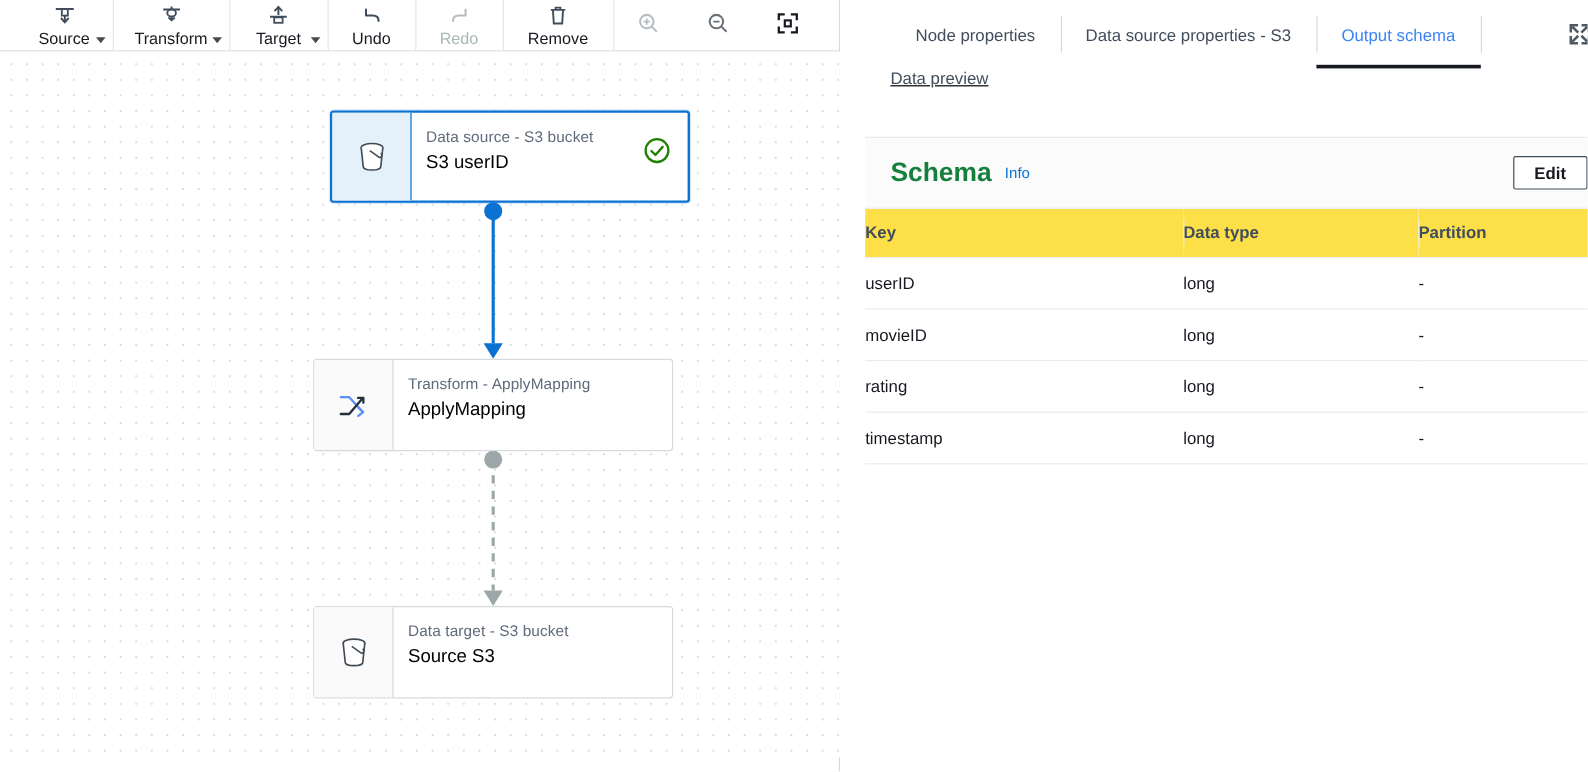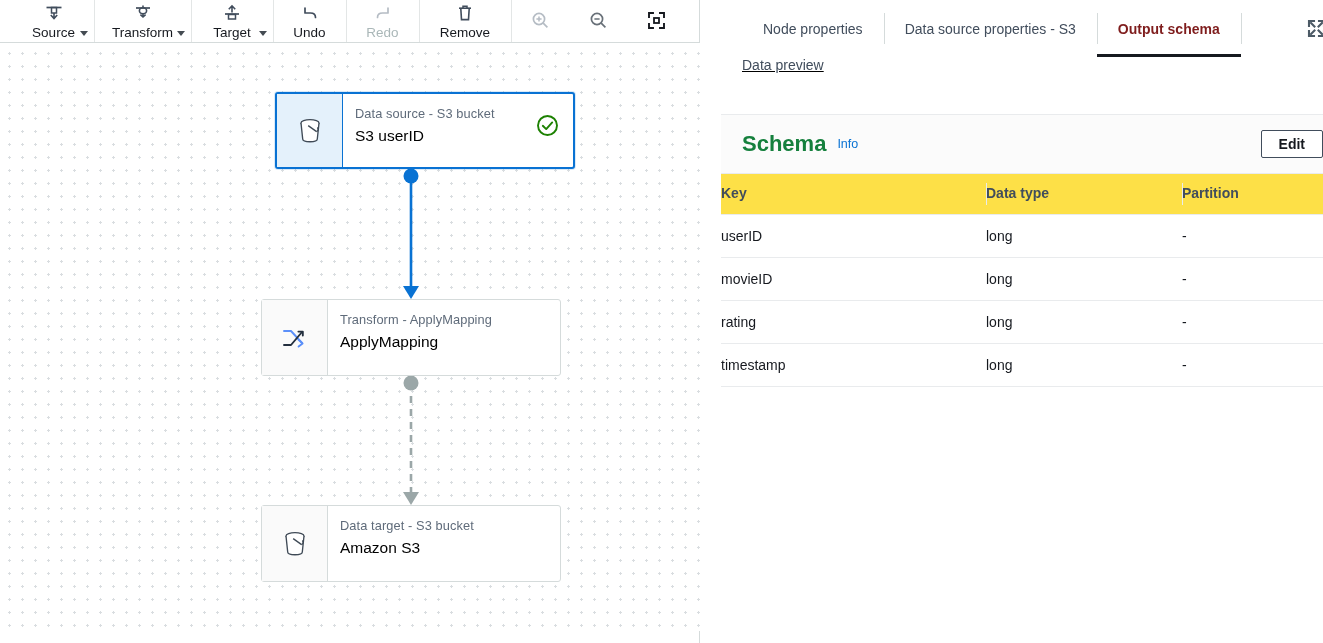--- a/index.html
+++ b/index.html
@@ -141,21 +141,21 @@
     padding: 0 21px;
     font-size: 14px; color: #414d5c;
     cursor: pointer;
     position: relative;
     white-space: nowrap;
   }
   .tab + .tab::before {
     content: ""; position: absolute; left: 0; top: 13px; bottom: 13px;
     width: 1px; background: #d5dbdb;
   }
-  .tab.active { color: #7f1d1d; font-weight: bold; }
+  .tab.active { color: #3b82f6; font-weight: normal; }
   .tab.active::after {
     content: ""; position: absolute;
     left: 0; right: 0; bottom: 0; height: 3px; background: #16191f;
   }
   .tab-sep-right {
     position: relative; width: 1px; align-self: center; height: 31px; background: #d5dbdb;
   }
   #expand-btn {
     position: absolute; right: 12px; top: 12px;
     width: 32px; height: 32px;
@@ -391,21 +391,21 @@
         <div class="icon-box">
           <svg width="34" height="34" viewBox="0 0 34 34">
             <ellipse cx="17" cy="9" rx="9" ry="3.4" fill="#ffffff" stroke="#3f4a56" stroke-width="1.35"></ellipse>
             <path d="M8 9 L9.7 25 C9.7 26.6 13 27.7 17 27.7 C21 27.7 24.3 26.6 24.3 25 L26 9" fill="#ffffff" stroke="#3f4a56" stroke-width="1.35"></path>
             <path d="M15.2 11.6 L23.6 17.6" stroke="#3f4a56" stroke-width="1.3" fill="none"></path>
             <path d="M23.6 17.6 C25.5 16.6 25.6 14.3 24.2 13.6" stroke="#3f4a56" stroke-width="1.3" fill="none"></path>
           </svg>
         </div>
         <div class="body">
           <div class="sub">Data target - S3 bucket</div>
-          <div class="title">Amazon S3</div>
+          <div class="title">Source S3</div>
         </div>
       </div>
 
     </div>
   </div>
 
   <div id="right-pane">
 
     <div id="tabs-row">
       <div class="tab">Node properties</div>

